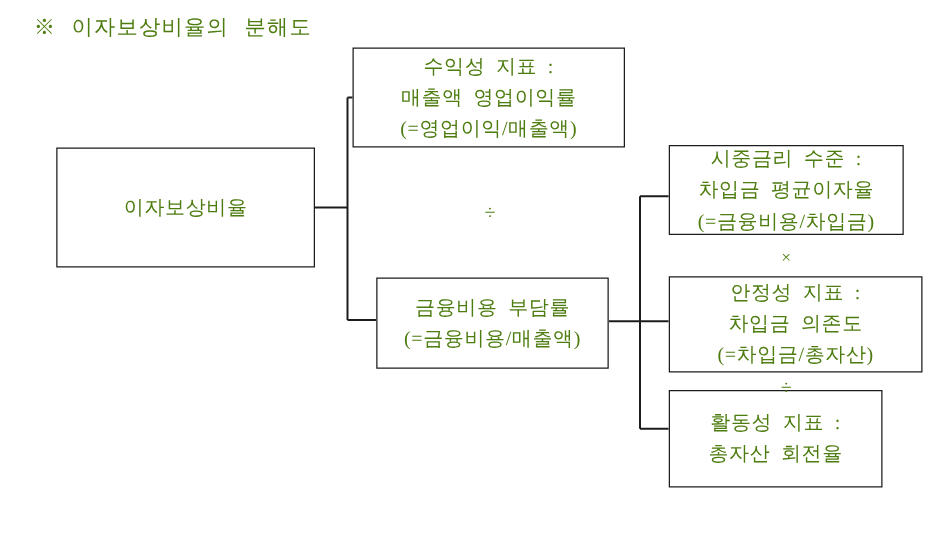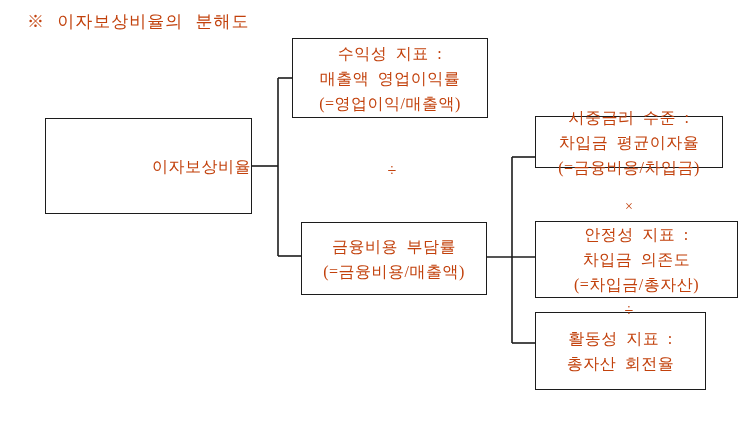--- a/index.html
+++ b/index.html
@@ -6,21 +6,21 @@
     margin: 0;
     padding: 0;
     background: #ffffff;
   }
   .canvas {
     position: relative;
     width: 751px;
     height: 427px;
     background: #ffffff;
     font-family: "Liberation Serif", "DejaVu Serif", serif;
-    color: #c2410c;
+    color: #4d7c0f;
     overflow: hidden;
   }
   .title {
     position: absolute;
     left: 27px;
     top: 10px;
     font-size: 17px;
     letter-spacing: 1px;
     word-spacing: 7px;
     white-space: nowrap;
@@ -35,24 +35,24 @@
     justify-content: center;
     align-items: center;
     text-align: center;
     font-size: 16px;
     line-height: 25px;
     letter-spacing: 0.5px;
     word-spacing: 4px;
     white-space: nowrap;
   }
   .dbox span { display: block; }
-  #box-root            { left: 45px;  top: 118px; width: 207px; height: 96px; align-items: flex-end; }
-  #box-profitability   { left: 292px; top: 38px;  width: 196px; height: 80px; }
+  #box-root            { left: 45px;  top: 118px; width: 207px; height: 96px; }
+  #box-profitability   { left: 282px; top: 38px;  width: 218px; height: 80px; }
   #box-burden          { left: 301px; top: 222px; width: 186px; height: 73px; }
-  #box-market-rate     { left: 535px; top: 116px; width: 188px; height: 52px; }
+  #box-market-rate     { left: 535px; top: 116px; width: 188px; height: 72px; }
   #box-stability       { left: 535px; top: 221px; width: 203px; height: 77px; }
   #box-activity        { left: 535px; top: 312px; width: 171px; height: 78px; }
   .operator {
     position: absolute;
     transform: translate(-50%, -50%);
     font-size: 16px;
     line-height: 16px;
   }
   #op-divide-1 { left: 392px; top: 171px; }
   #op-multiply { left: 629px; top: 207px; font-size: 14px; }

